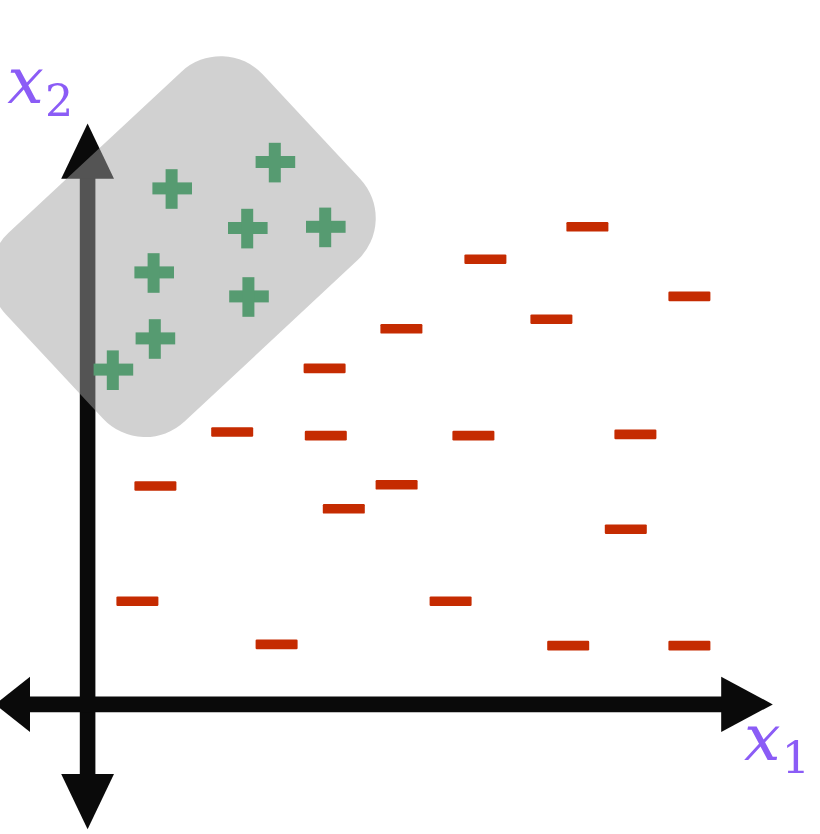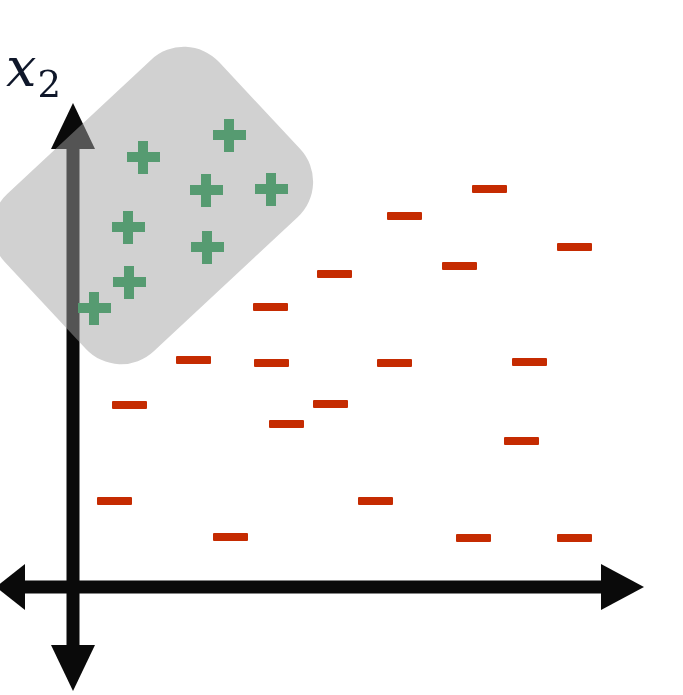--- a/index.html
+++ b/index.html
@@ -38,21 +38,21 @@
     position: absolute;
     background: currentColor;
   }
   .mark-plus::before { left: 0; right: 0; top: 11.5px; height: 10px; }
   .mark-plus::after  { top: 0; bottom: 0; left: 11.5px; width: 10px; }
   .axis-label {
     position: absolute;
     z-index: 4;
     font-size: 54px;
     line-height: 1;
-    color: #0f172a;
+    color: #8b5cf6;
     font-style: italic;
     white-space: nowrap;
   }
   .axis-label .sub {
     font-size: 37px;
     font-style: normal;
     vertical-align: -11px;
     margin-left: 1px;
   }
   .axis-label-y { left: 6px;   top: 41px;  }
@@ -101,14 +101,17 @@
       <span class="mark mark-minus" style="color: rgb(197, 43, 1); left: 357.5px; top: 497px;"></span>
       <span class="mark mark-minus" style="color: rgb(197, 43, 1); left: 212.5px; top: 533px;"></span>
       <span class="mark mark-minus" style="color: rgb(197, 43, 1); left: 455.5px; top: 534px;"></span>
       <span class="mark mark-minus" style="color: rgb(197, 43, 1); left: 556.5px; top: 534px;"></span>
     </div>
 
   <div class="axis-label axis-label-y">
     <span>x</span><span class="sub">2</span>
   </div>
 
+  <div class="axis-label axis-label-x">
+    <span>x</span><span class="sub">1</span>
+  </div>
 
 </div>
 
 </body></html>

